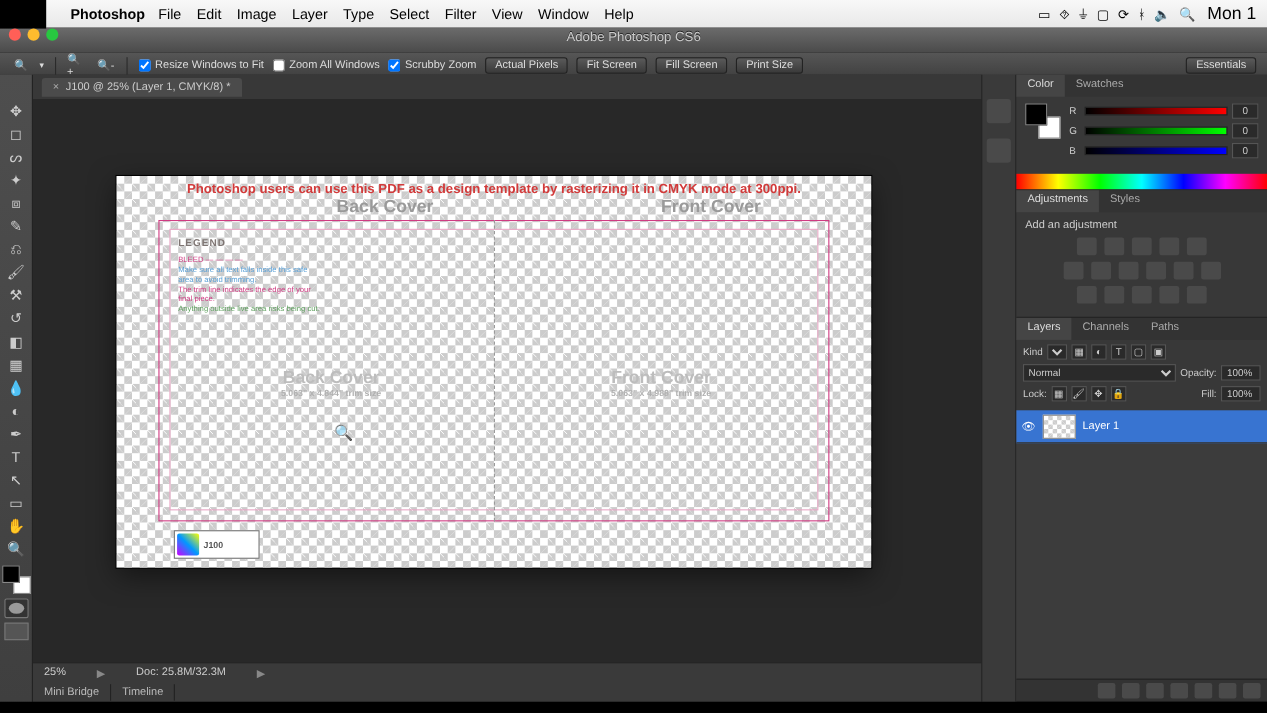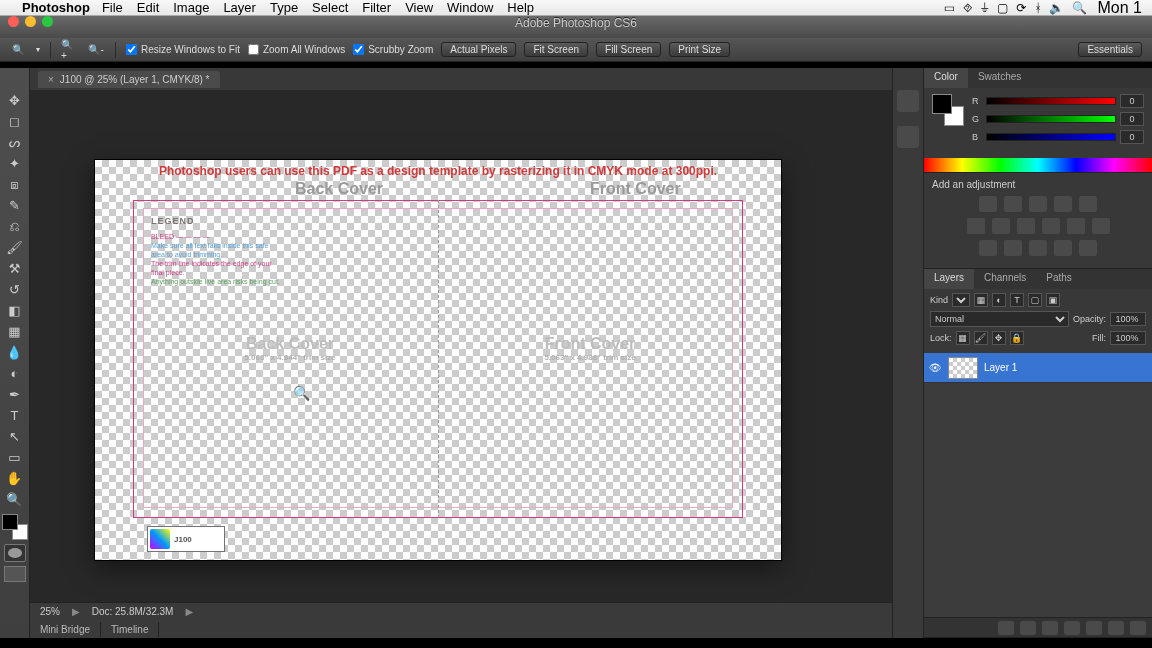--- a/index.html
+++ b/index.html
@@ -1,19 +1,19 @@
 <!DOCTYPE html>
 <html><head>
 <meta charset="utf-8">
 <style>
 * { margin: 0; padding: 0; box-sizing: border-box; font-family: "Lucida Grande", Arial, sans-serif; user-select: none; }
 body { width: 1152px; height: 648px; background: #000; overflow: hidden; position: relative; }
 
 
-.mac-menubar { height: 16px; background: linear-gradient(#f8f8f8,#e8e8e8); display: flex; align-items: center; padding: 0 10px; font-size: 13px; color: #000; border-bottom: 1px solid #aaa; }
+.mac-menubar { height: 26px; background: linear-gradient(#f8f8f8,#e8e8e8); display: flex; align-items: center; padding: 0 10px; font-size: 13px; color: #000; border-bottom: 1px solid #aaa; margin-left: 42px; }
 .mac-menubar .apple { font-size: 14px; margin-right: 12px; }
 .mac-menubar .appname { font-weight: bold; margin-right: 12px; }
 .mac-menubar .menu-item { margin-right: 14px; }
 .mac-menubar .spacer { flex: 1; }
 .mac-menubar .status { margin-left: 8px; font-size: 12px; }
 .mac-menubar .clock { margin-left: 10px; font-size: 16px; }
 
 
 .titlebar { height: 22px; background: linear-gradient(#6a6a6a,#4a4a4a); display: flex; align-items: flex-start; padding: 0 8px; color: #ddd; font-size: 12px; position: relative; }
 .traffic { display: flex; gap: 6px; }
@@ -42,21 +42,21 @@
 .tool-mask { width:22px; height:18px; background:#333; border:1px solid #777; border-radius:2px; margin-top:4px; position:relative;}
 .tool-mask::after{content:"";position:absolute;inset:3px;border-radius:50%;background:#999;}
 .screen-mode{width:22px;height:16px;background:#555;border:1px solid #777;margin-top:4px;}
 
 
 .docarea { flex: 1; background: #282828; position: relative; display: flex; flex-direction: column; }
 .doc-tab { height: 22px; background: #383838; display: flex; align-items: center; padding-left: 8px; }
 .doc-tab .tab { background: #4b4b4b; color: #ccc; font-size: 10px; padding: 3px 10px; border-radius: 3px 3px 0 0; display: flex; align-items: center; gap: 6px; }
 .doc-tab .close-x { font-size: 10px; color: #aaa; }
 .canvas-viewport { flex: 1; position: relative; background: #282828; overflow: hidden; }
-.canvas { position: absolute; top: 70px; left: 65px; width: 686px; height: 400px; background: #fff; box-shadow: 0 0 0 1px #000, 0 8px 24px rgba(0,0,0,.5); }
+.canvas { position: absolute; top: 70px; left: 76px; width: 686px; height: 356px; background: #fff; box-shadow: 0 0 0 1px #000, 0 8px 24px rgba(0,0,0,.5); }
 .checker { position: absolute; inset: 0;
   background-image:
     linear-gradient(45deg,#ccc 25%,transparent 25%),
     linear-gradient(-45deg,#ccc 25%,transparent 25%),
     linear-gradient(45deg,transparent 75%,#ccc 75%),
     linear-gradient(-45deg,transparent 75%,#ccc 75%);
   background-size: 14px 14px;
   background-position: 0 0, 0 7px, 7px -7px, -7px 0; }
 .canvas-overlay { position: absolute; inset: 0; }
 .topnote { position: absolute; top: 4px; left: 0; right: 0; text-align: center; font-size: 12px; font-weight: bold; }
@@ -71,21 +71,21 @@
 .legend .l-safe { color: #5aa0d6; }
 .legend .l-live { color: #5fa05f; }
 .wm { position: absolute; font-size: 16px; font-weight: bold; color: #bdbdbd; text-align: center; width: 200px; }
 .wm .sub { font-size: 8px; color: #b0b0b0; display: block; }
 .wm.back { top: 175px; left: 95px; } .wm.front { top: 175px; left: 395px; }
 .barcode { position: absolute; bottom: 8px; left: 52px; width: 78px; height: 26px; border: 1px solid #737373; background: #fff; display:flex; align-items:center; gap:4px; padding:2px; }
 .barcode .cm { width: 20px; height: 20px; background: linear-gradient(45deg,#c0f,#09f,#ff0); border-radius: 2px; }
 .barcode .txt { font-size: 8px; font-weight: bold; color: #555; }
 .cursor-zoom { position: absolute; top: 225px; left: 198px; font-size: 14px; color: #222; }
 
-.statusbar { height: 18px; background: #3a3a3a; border-top: 1px solid #222; display: flex; align-items: center; font-size: 10px; color: #ccc; padding: 0 10px; gap: 12px; }
+.statusbar { height: 18px; background: #3a3a3a; border-top: 1px solid #222; display: flex; align-items: center; font-size: 10px; color: #ccc; padding: 0 10px; gap: 28px; }
 .statusbar .arrow { color: #888; }
 .bottom-tabs { height: 18px; background: #3a3a3a; display: flex; align-items: center; font-size: 10px; color: #bbb; }
 .bottom-tabs .btab { padding: 2px 10px; border-right: 1px solid #222; }
 
 
 .midstrip { width: 32px; background: #3a3a3a; border-left: 1px solid #222; border-right: 1px solid #222; padding-top: 22px; display: flex; flex-direction: column; align-items: center; gap: 14px; }
 .midstrip .mi { width: 22px; height: 22px; background: #4a4a4a; border-radius: 3px; }
 
 
 .rightpanels { width: 228px; background: #383838; display: flex; flex-direction: column; font-size: 10px; color: #ccc; }
@@ -317,20 +317,24 @@
               <span class="lab">B</span>
               <div class="track b"></div>
               <div class="val">0</div>
             </div>
         </div>
       </div>
       <div class="spectrum"></div>
     </div>
 
     <div class="panel">
+      <div class="panel-tabs">
+        <div class="ptab active">Adjustments</div>
+        <div class="ptab">Styles</div>
+      </div>
       <div class="panel-body">
         <div style="margin-bottom:6px;">Add an adjustment</div>
         <div class="adj-row">
             <div class="adj-ic"></div>
             <div class="adj-ic"></div>
             <div class="adj-ic"></div>
             <div class="adj-ic"></div>
             <div class="adj-ic"></div>
           </div>
         <div class="adj-row">

